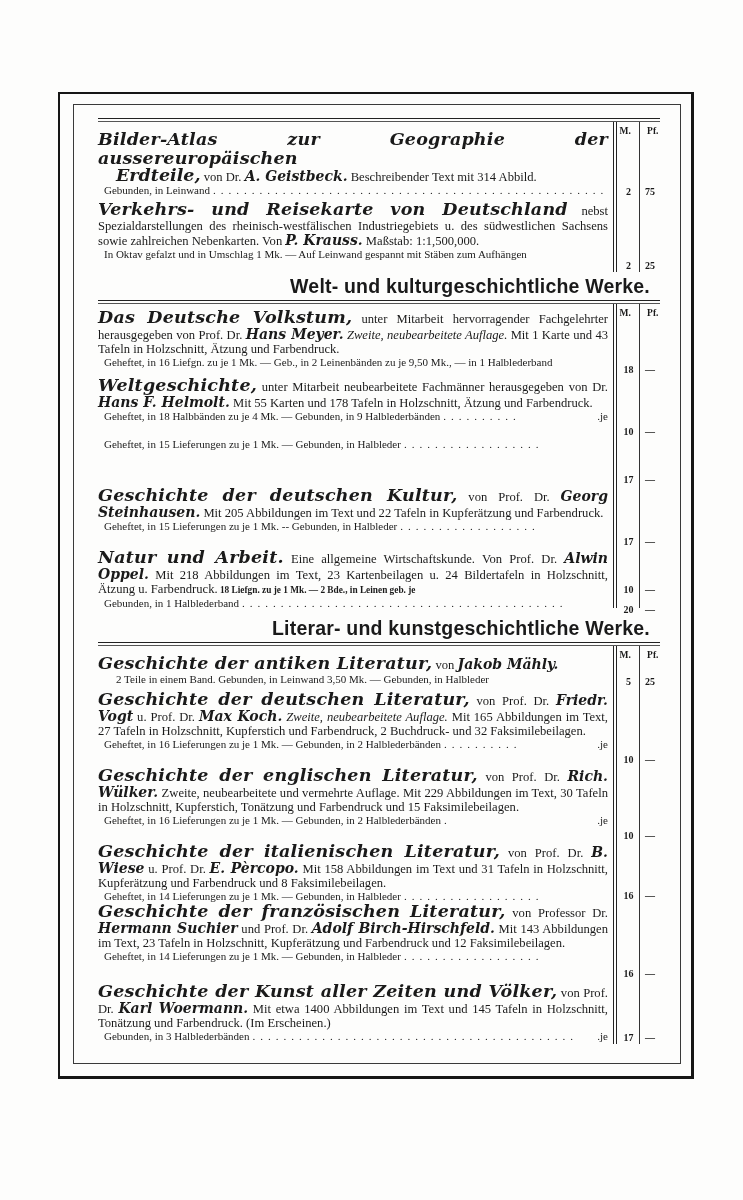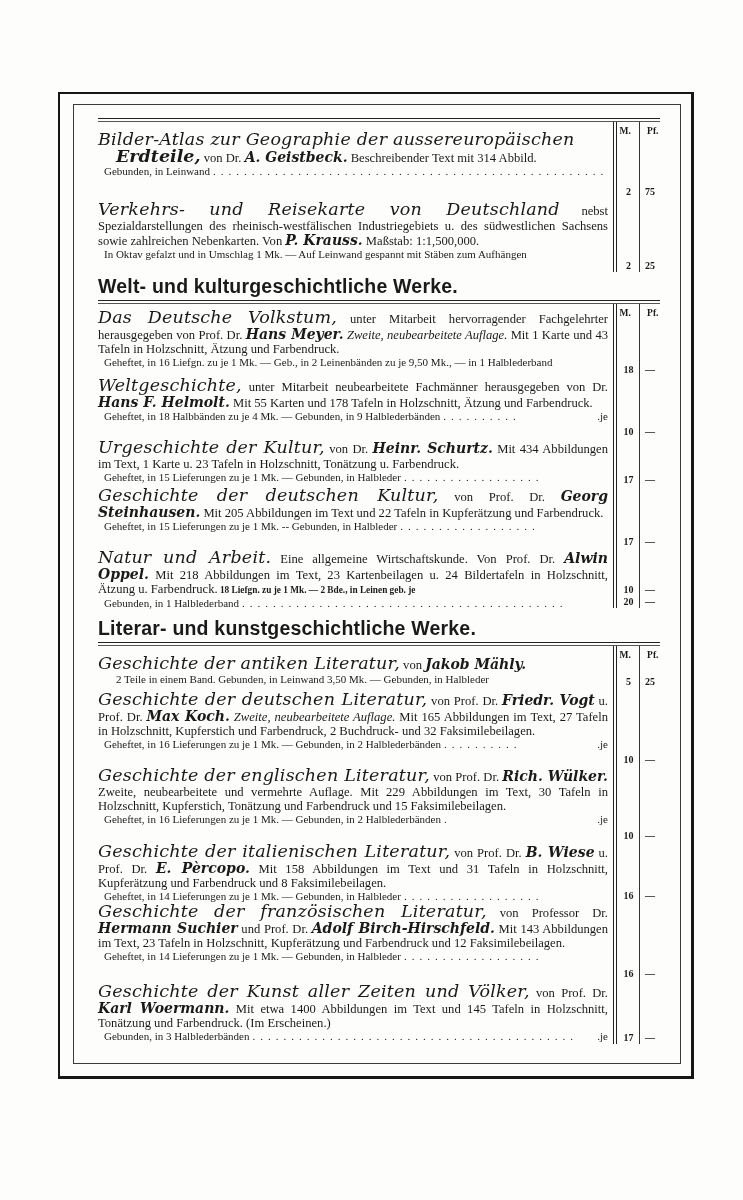--- a/index.html
+++ b/index.html
@@ -30,21 +30,21 @@
   }
   .col-head span { display: block; text-align: center; }
   .col-head .m { width: 23px; }
   .col-head .pf { width: 20px; margin-left: 12px; }
 
   .entry { position: relative; padding-right: 52px; }
   .entry .body { font-size: 12.6px; line-height: 14px; text-align: justify; }
   .entry .first { display: block; }
   .entry .cont { display: block; padding-left: 18px; }
   .entry .title {
-    font-family: "DejaVu Serif", serif; font-style: italic; font-weight: normal;
+    font-family: "DejaVu Serif", serif; font-style: italic; font-weight: bold;
     font-size: 17.5px; letter-spacing: 0.2px; line-height: 19px;
   }
   .entry .title-cont { font-family: "DejaVu Serif", serif; font-style: italic; font-weight: bold; font-size: 17.5px; }
   .entry .author { font-family: "DejaVu Serif", serif; font-style: italic; font-weight: bold; font-size: 14px; }
   .entry .ital { font-style: italic; }
   .entry .binding {
     display: flex; font-size: 11px; line-height: 12px; padding-left: 6px; font-weight: normal; align-items: flex-end;
   }
   .entry .binding .txt { white-space: nowrap; flex: 0 0 auto; }
   .entry .binding .dots { flex: 1; overflow: hidden; white-space: nowrap; letter-spacing: 5px; padding-left: 3px; }
@@ -52,21 +52,21 @@
 
   .price {
     position: absolute; right: 0; width: 43px; display: flex; font-size: 10px; font-weight: bold;
   }
   .price span { display: block; text-align: center; }
   .price .m { width: 23px; }
   .price .pf { width: 20px; }
 
   .section-heading {
     font-family: "Liberation Sans", "DejaVu Sans", sans-serif; font-weight: bold;
-    font-size: 19.5px; text-align: left; letter-spacing: 0.2px; height: 28px; line-height: 28px;
+    font-size: 19.5px; text-align: right; letter-spacing: 0.2px; height: 28px; line-height: 28px;
     padding-right: 10px;
   }
 </style>
 </head>
 <body>
 
 <div class="outer-frame"></div>
 <div class="inner-frame"></div>
 
 <div class="content">
@@ -147,23 +147,20 @@
           <span class="dots">..........</span>
           <span class="je">.je</span>
         </div>
       <div class="price" style="top:50px">
           <span class="m">10</span>
           <span class="pf">—</span>
         </div>
     </div>
 
     <div class="entry" style="height:48px">
-      <div class="body">
-        <span class="first"><span class="title">Urgeschichte der Kultur,</span><span> von Dr. </span><span class="author">Heinr. Schurtz.</span><span> Mit 434 Abbildungen im Text, 1 Karte u. 23 Tafeln in Holzschnitt, Tonätzung u. Farbendruck.</span></span>
-      </div>
       <div class="binding">
           <span class="txt">Geheftet, in 15 Lieferungen zu je 1 Mk. — Gebunden, in Halbleder</span>
           <span class="dots">..................</span>
         </div>
       <div class="price" style="top:36px">
           <span class="m">17</span>
           <span class="pf">—</span>
         </div>
     </div>
 
@@ -186,21 +183,21 @@
         <span class="first"><span class="title">Natur und Arbeit.</span><span> Eine allgemeine Wirtschaftskunde. Von Prof. Dr. </span><span class="author">Alwin Oppel.</span><span> Mit 218 Abbildungen im Text, 23 Kartenbeilagen u. 24 Bildertafeln in Holzschnitt, Ätzung u. Farbendruck.</span><span style="font-size:9.3px;font-weight:bold"> 18 Liefgn. zu je 1 Mk. — 2 Bde., in Leinen geb. je</span></span>
       </div>
       <div class="binding">
           <span class="txt">Gebunden, in 1 Halblederband</span>
           <span class="dots">..........................................</span>
         </div>
       <div class="price" style="top:36px">
           <span class="m">10</span>
           <span class="pf">—</span>
         </div>
-      <div class="price" style="top:48px">
+      <div class="price" style="top:56px">
           <span class="m">20</span>
           <span class="pf">—</span>
         </div>
     </div>
   </div>
 
   <div style="height:6px"></div>
 
   <div class="section-heading">Literar- und kunstgeschichtliche Werke.</div>
   <div class="table-block">

